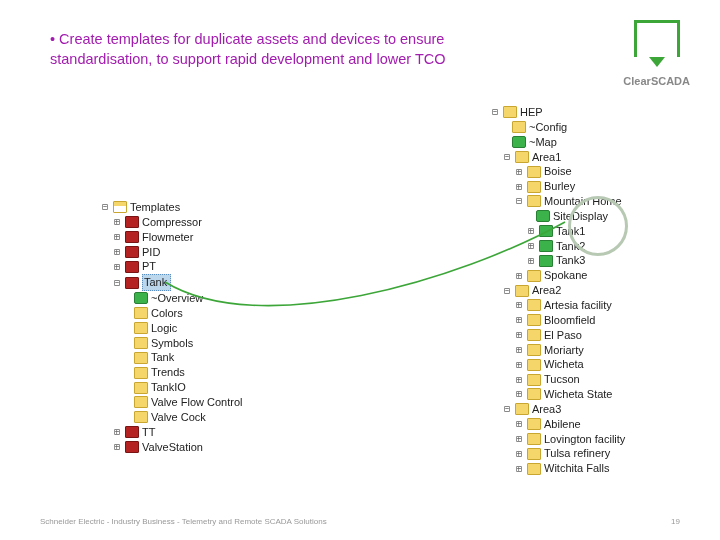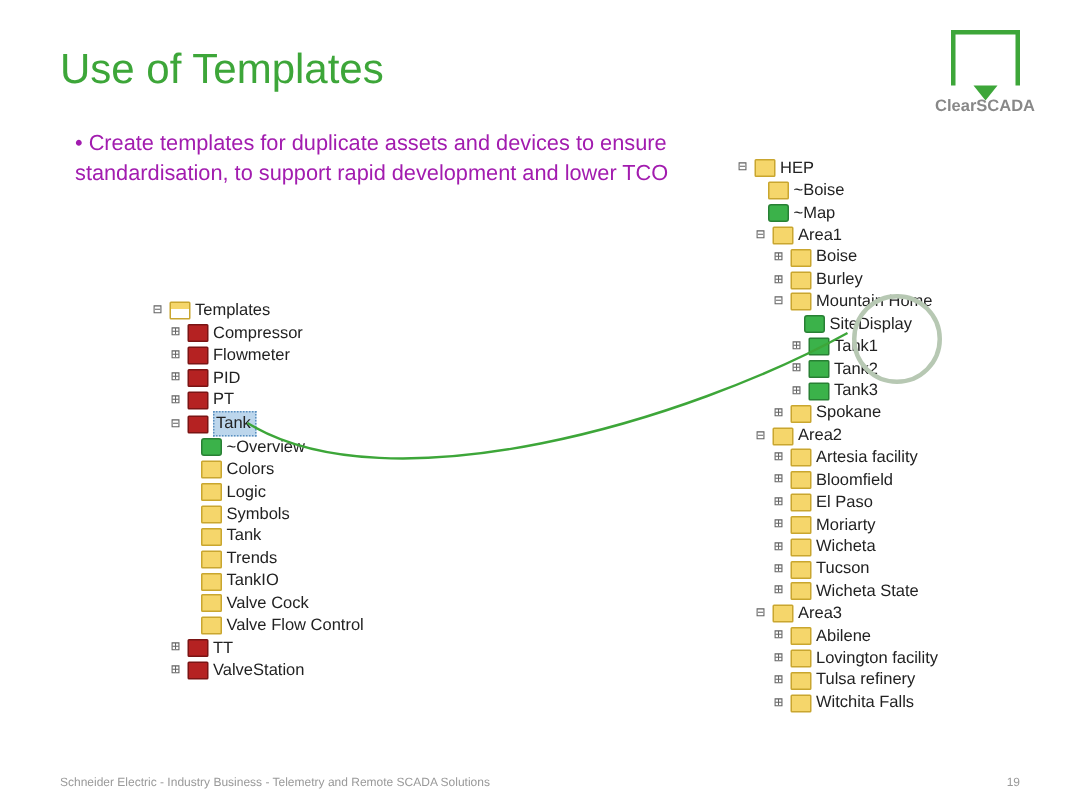--- a/index.html
+++ b/index.html
@@ -3,21 +3,21 @@
 <meta charset="utf-8">
 <style>
   html,body{margin:0;padding:0;font-family:Arial,Helvetica,sans-serif;background:#fff;color:#222}
   .slide{position:relative;width:720px;height:540px;box-sizing:border-box;padding:30px 40px 30px 40px}
   .title{font-size:28px;color:#3da639;font-weight:400;margin:0 0 25px 0}
   .bullet{font-size:14.5px;color:#a21caf;line-height:1.35;margin:0 0 12px 10px;max-width:400px;}
   .bullet::before{content:"• ";}
   .logo{position:absolute;top:20px;right:30px;text-align:center;}
   .logo-icon{width:40px;height:34px;border:3px solid #3da639;border-bottom:none;position:relative;margin:0 auto 2px auto;}
   .logo-icon::after{content:"";position:absolute;left:50%;bottom:-10px;transform:translateX(-50%);width:0;height:0;border-left:8px solid transparent;border-right:8px solid transparent;border-top:10px solid #3da639;}
-  .logo-text{font-size:11px;color:#888;font-weight:bold;margin-top:8px;}
+  .logo-text{font-size:11px;color:#888;font-weight:bold;margin-top:18px;}
   .tree{font-size:11px;line-height:1.35;}
   .tree-left{position:absolute;left:100px;top:200px;width:230px;background:#fff;}
   .tree-right{position:absolute;left:490px;top:105px;width:180px;background:#fff;}
   .node{display:flex;align-items:center;gap:3px;white-space:nowrap;}
   .tw{display:inline-block;width:10px;text-align:center;font-family:monospace;color:#666;font-size:10px;line-height:1;user-select:none;}
   .ic{display:inline-block;width:12px;height:10px;border-radius:1px;flex-shrink:0;}
   .ic.yellow{background:#f5d66b;border:1px solid #c9a62f;}
   .ic.open{background:#fff;border:1px solid #c9a62f;box-shadow:inset 0 4px 0 #f5d66b;}
   .ic.red{background:#b52222;border:1px solid #7a1414;}
   .ic.green{background:#3bb24a;border:1px solid #288034;}
@@ -30,21 +30,20 @@
 </style>
 </head>
 <body>
 
 <div class="slide">
   <div class="logo">
     <div class="logo-icon"></div>
     <div class="logo-text">ClearSCADA</div>
   </div>
 
-  <h1 class="title">Use of Templates</h1>
   <p class="bullet">Create templates for duplicate assets and devices to ensure standardisation, to support rapid development and lower TCO</p>
 
   <div class="tree tree-left">
     <div class="node">
         <span class="tw">⊟</span>
         <span class="ic open"></span>
         <span>Templates</span>
       </div>
     <div class="node" style="padding-left:12px">
         <span class="tw">⊞</span>
@@ -94,25 +93,25 @@
     <div class="node" style="padding-left:34px">
         <span class="ic yellow"></span>
         <span>Trends</span>
       </div>
     <div class="node" style="padding-left:34px">
         <span class="ic yellow"></span>
         <span>TankIO</span>
       </div>
     <div class="node" style="padding-left:34px">
         <span class="ic yellow"></span>
+        <span>Valve Flow Control</span>
+      </div>
+    <div class="node" style="padding-left:34px">
+        <span class="ic yellow"></span>
         <span>Valve Cock</span>
-      </div>
-    <div class="node" style="padding-left:34px">
-        <span class="ic yellow"></span>
-        <span>Valve Flow Control</span>
       </div>
     <div class="node" style="padding-left:12px">
         <span class="tw">⊞</span>
         <span class="ic red"></span>
         <span>TT</span>
       </div>
     <div class="node" style="padding-left:12px">
         <span class="tw">⊞</span>
         <span class="ic red"></span>
         <span>ValveStation</span>
@@ -120,21 +119,21 @@
   </div>
 
   <div class="tree tree-right">
     <div class="node">
         <span class="tw">⊟</span>
         <span class="ic yellow"></span>
         <span>HEP</span>
       </div>
     <div class="node" style="padding-left:22px">
         <span class="ic yellow"></span>
-        <span>~Boise</span>
+        <span>~Config</span>
       </div>
     <div class="node" style="padding-left:22px">
         <span class="ic greenmap"></span>
         <span>~Map</span>
       </div>
     <div class="node" style="padding-left:12px">
         <span class="tw">⊟</span>
         <span class="ic yellow"></span>
         <span>Area1</span>
       </div>

